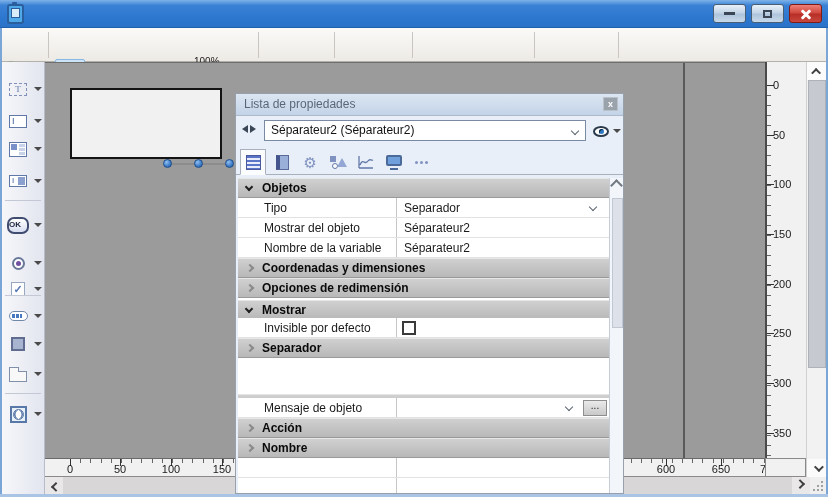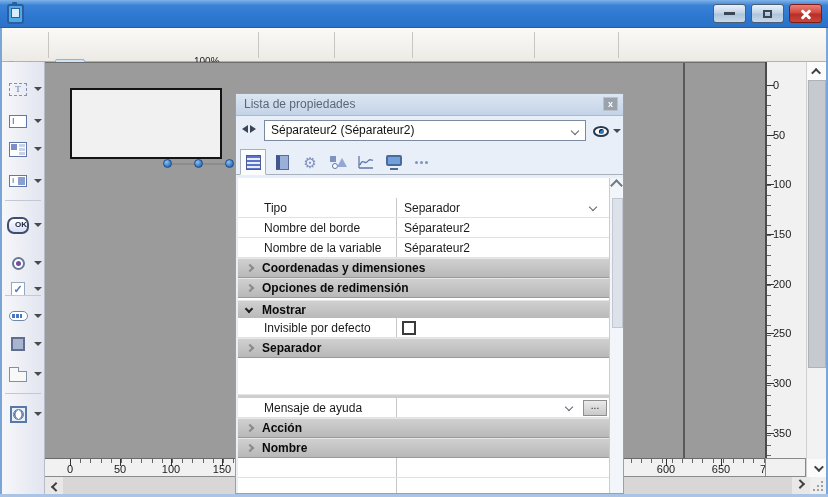--- a/index.html
+++ b/index.html
@@ -83,21 +83,21 @@
   .pitem .caret{position:absolute;right:3px}
   .psep{position:absolute;left:3px;width:36px;height:1px;background:#C4C8D4}
   .ic-static{width:18px;height:13px;border:1px dashed #8090B8;color:#6078A8;font-size:9px;font-family:"Liberation Serif",serif;text-align:center;line-height:11px}
   .ic-edit{width:18px;height:13px;border:1px solid #6078A8;background:#FFF;color:#3A5A9A;font-size:9px;line-height:11px;padding-left:2px}
   .ic-list{position:relative;width:18px;height:15px;border:1px solid #6078A8;background:#FFF}
   .ic-list::before{content:"";position:absolute;left:1px;top:1px;width:6px;height:6px;background:#7A90C8}
   .ic-list::after{content:"";position:absolute;right:1px;top:1px;width:6px;height:11px;background:linear-gradient(180deg,#C8D2E8 0 3px,#FFF 3px 4px,#C8D2E8 4px 7px,#FFF 7px 8px,#C8D2E8 8px)}
   .ic-combo{position:relative;width:18px;height:12px;border:1px solid #6078A8;background:#FFF;color:#3A5A9A;font-size:8px;line-height:10px;padding-left:2px}
   .ic-combo::after{content:"";position:absolute;right:1px;top:1px;width:7px;height:8px;background:#8CA0D0}
   .ic-ok{width:22px;height:17px;border:2px solid #404C70;border-radius:7px;background:linear-gradient(180deg,#FFF,#D8DEF0);
-    color:#202840;font-size:8px;font-weight:bold;text-align:right;line-height:11px}
+    color:#202840;font-size:8px;font-weight:bold;text-align:left;line-height:11px}
   .ic-radio{width:13px;height:13px;border-radius:50%;border:2px solid #708; border-color:#687898;background:#FFF;position:relative}
   .ic-radio::before{content:"";position:absolute;left:2px;top:2px;width:5px;height:5px;border-radius:50%;background:#7050A0}
   .ic-check{width:14px;height:14px;border:1px solid #98A8C0;background:#FFF;color:#5878B8;font-size:11px;font-weight:bold;line-height:12px;text-align:center}
   .ic-progress{position:relative;width:19px;height:10px;border:1px solid #7088A8;border-radius:5px;background:#FFF;overflow:hidden}
   .ic-progress::before{content:"";position:absolute;left:2px;top:2px;width:10px;height:4px;
     background:linear-gradient(90deg,#4878C0 0 3px,#FFF 3px 4px,#4878C0 4px 7px,#FFF 7px 8px,#4878C0 8px)}
   .ic-panel{width:14px;height:14px;background:#A8B4D0;border:2px solid #606C90}
   .ic-tab{position:relative;width:18px;height:11px;border:1px solid #8090A8;background:#F8F8F8;margin-top:4px}
   .ic-tab::before{content:"";position:absolute;left:-1px;top:-5px;width:8px;height:4px;border:1px solid #8090A8;border-bottom:none;background:#F8F8F8}
   .ic-socket{width:17px;height:17px;border:2px solid #5878A8;background:#E8F0F8;display:flex;align-items:center;justify-content:center}
@@ -478,27 +478,31 @@
             <span class="scr"></span>
             <span class="std"></span>
           </span>
       </div>
       <div class="ptab" style="left:173px">
           <span class="t-dots"></span>
         </div>
     </div>
 
     <div class="grid">
+      <div class="row section" style="top:0">
+        <span class="chev exp"></span>
+        <span class="slabel">Objetos</span>
+      </div>
       <div class="row prop" style="top:20px">
         <span class="plabel">Tipo</span>
         <span class="pvalue">Separador</span>
         <span class="vchev" style="left:352px;top:6px"></span>
       </div>
       <div class="row prop" style="top:40px">
-        <span class="plabel">Nombre del borde</span>
+        <span class="plabel">Mostrar del objeto</span>
         <span class="pvalue">Séparateur2</span>
       </div>
       <div class="row prop" style="top:60px">
         <span class="plabel">Nombre de la variable</span>
         <span class="pvalue">Séparateur2</span>
       </div>
       <div class="row section" style="top:100px">
         <span class="chev col"></span>
         <span class="slabel">Opciones de redimensión</span>
       </div>
@@ -516,21 +520,21 @@
       </div>
       <div class="row section" style="top:160px">
         <span class="chev col"></span>
         <span class="slabel">Separador</span>
       </div>
       <div class="row section" style="top:216px">
         <span class="chev exp"></span>
         <span class="slabel">Ayuda</span>
       </div>
       <div class="row prop" style="top:220px">
-        <span class="plabel">Mensaje de ayuda</span>
+        <span class="plabel">Mensaje de objeto</span>
         <span class="pvalue"></span>
         <span class="vchev" style="left:328px;top:6px"></span>
         <span class="ellipsisbtn">...</span>
       </div>
       <div class="row section" style="top:240px">
         <span class="chev col"></span>
         <span class="slabel">Acción</span>
       </div>
       <div class="row section" style="top:260px">
         <span class="chev col"></span>

